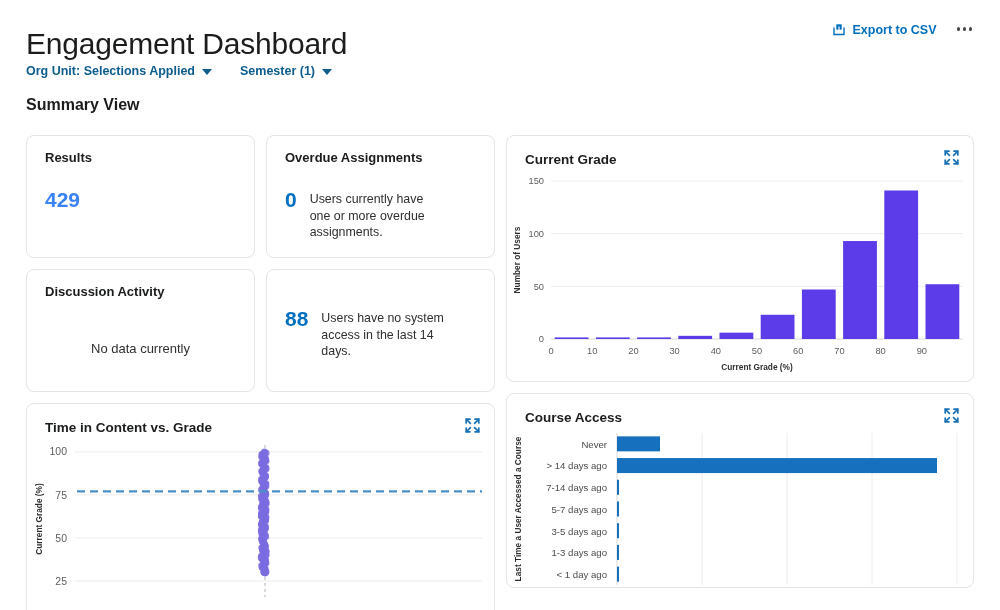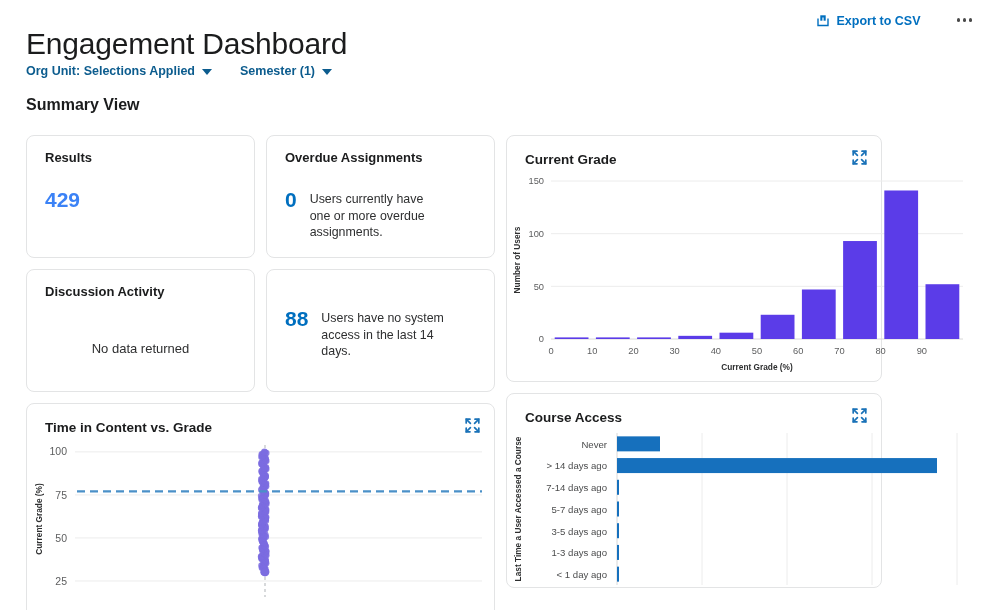--- a/index.html
+++ b/index.html
@@ -12,22 +12,22 @@
   }
   .page { position: relative; width: 1000px; height: 610px; padding: 0 26px; }
 
   
   .header { position: relative; padding-top: 22px; height: 54px; }
   .page-title {
     font-size: 30px; font-weight: 400; letter-spacing: -0.2px;
     color: #1b1c1d; line-height: 44px;
   }
   .header-actions {
-    position: absolute; right: 0; top: 14px;
-    display: flex; align-items: flex-start; gap: 34px;
+    position: absolute; right: 0; top: 23px;
+    display: flex; align-items: flex-start; gap: 18px;
   }
   .export-btn {
     display: flex; align-items: center; gap: 6px;
     color: #006fbf; font-size: 12.5px; font-weight: bold;
     cursor: pointer; background: none; border: none;
     font-family: "Liberation Sans", sans-serif;
   }
   .export-btn svg { display: block; }
   .more-btn {
     display: flex; align-items: center; gap: 2.5px;
@@ -42,21 +42,21 @@
     color: #0c5c8e; font-size: 12.5px; font-weight: bold; cursor: pointer;
   }
   .caret { width: 0; height: 0; border-left: 5px solid transparent; border-right: 5px solid transparent;
            border-top: 6px solid #0c5c8e; position: relative; top: 1px; }
 
   
   .summary-title { font-size: 16px; font-weight: bold; margin-top: 12px; color: #1b1c1d; }
 
   .grid { display: flex; gap: 11px; margin-top: 21px; align-items: flex-start; }
   .left-col { width: 469px; flex: none; }
-  .right-col { width: 376px; flex: none; }
+  .right-col { width: 468px; flex: none; }
 
   .card {
     background: #fff; border: 1px solid #e3e4e5; border-radius: 8px;
   }
   .stat-row { display: flex; gap: 11px; }
   .stat-card { width: 271px; height: 123px; padding: 14px 18px 0 18px; }
   .stat-card + .stat-card { }
   .stat-title { font-size: 13px; font-weight: bold; color: #1b1c1d; }
   .stat-body { display: flex; align-items: flex-start; gap: 13px; margin-top: 26px; }
   .stat-value { font-size: 21px; font-weight: bold; line-height: 18px; white-space: nowrap; }
@@ -143,21 +143,21 @@
             <div class="stat-value link">0</div>
             <div class="stat-desc">Users currently have one or more overdue assignments.</div>
           </div>
         </div>
       </div>
 
       <div class="stat-row" style="margin-top:11px;">
 
         <div class="card stat-card">
           <div class="stat-title">Discussion Activity</div>
-          <div class="stat-empty">No data returned</div>
+          <div class="stat-empty">No data currently</div>
         </div>
 
         <div class="card stat-card">
           <div class="stat-body">
             <div class="stat-value link">88</div>
             <div class="stat-desc">Users have no system access in the last 14 days.</div>
           </div>
         </div>
       </div>
 

